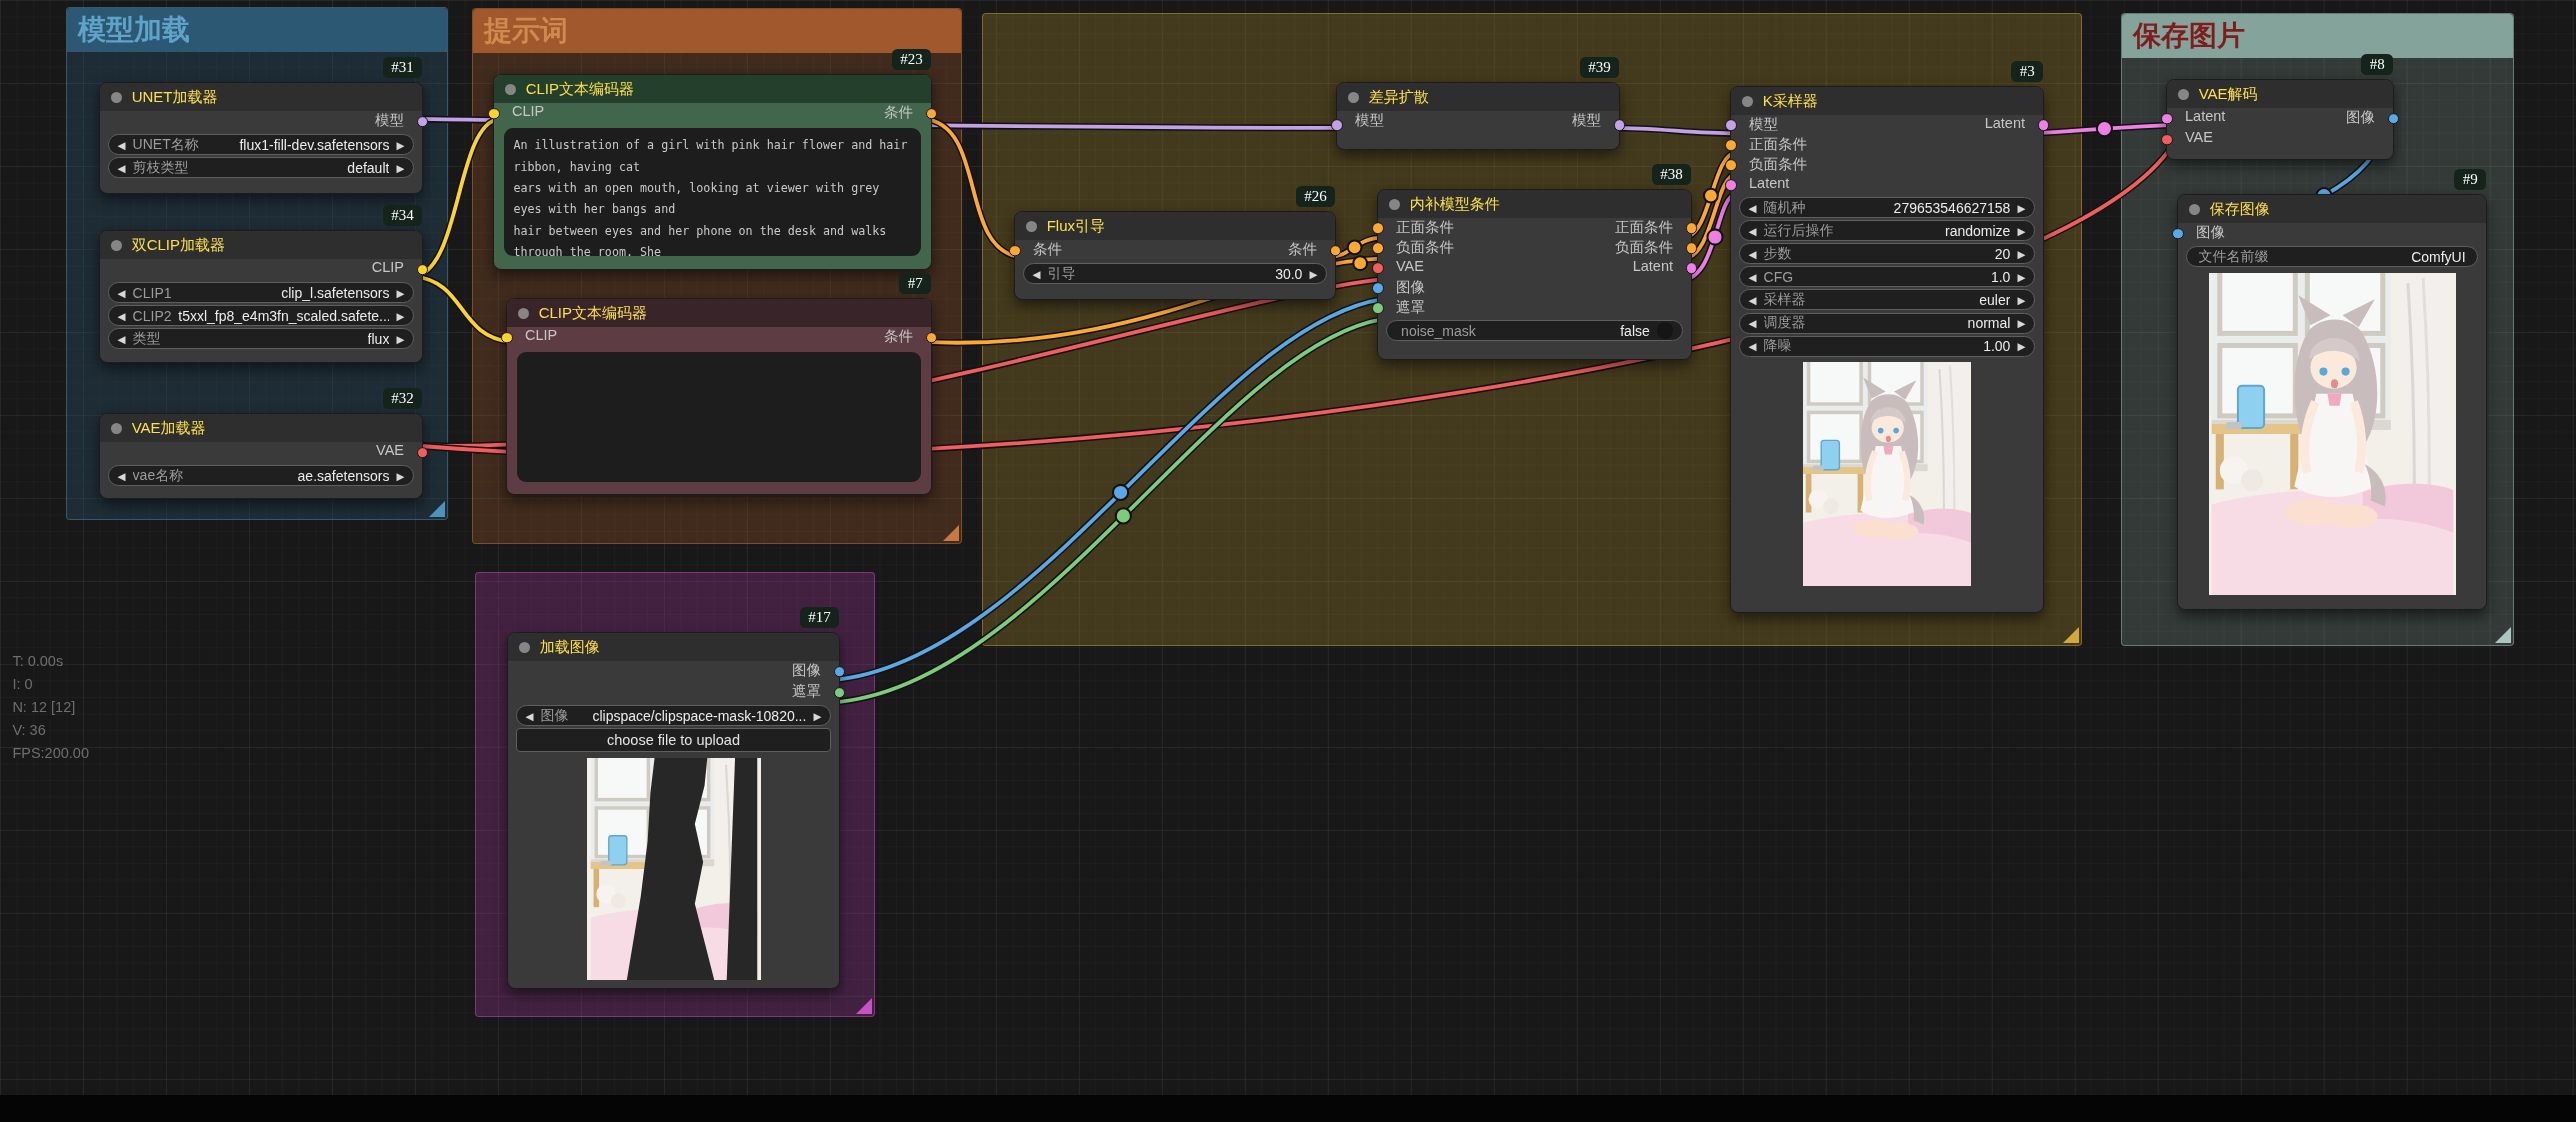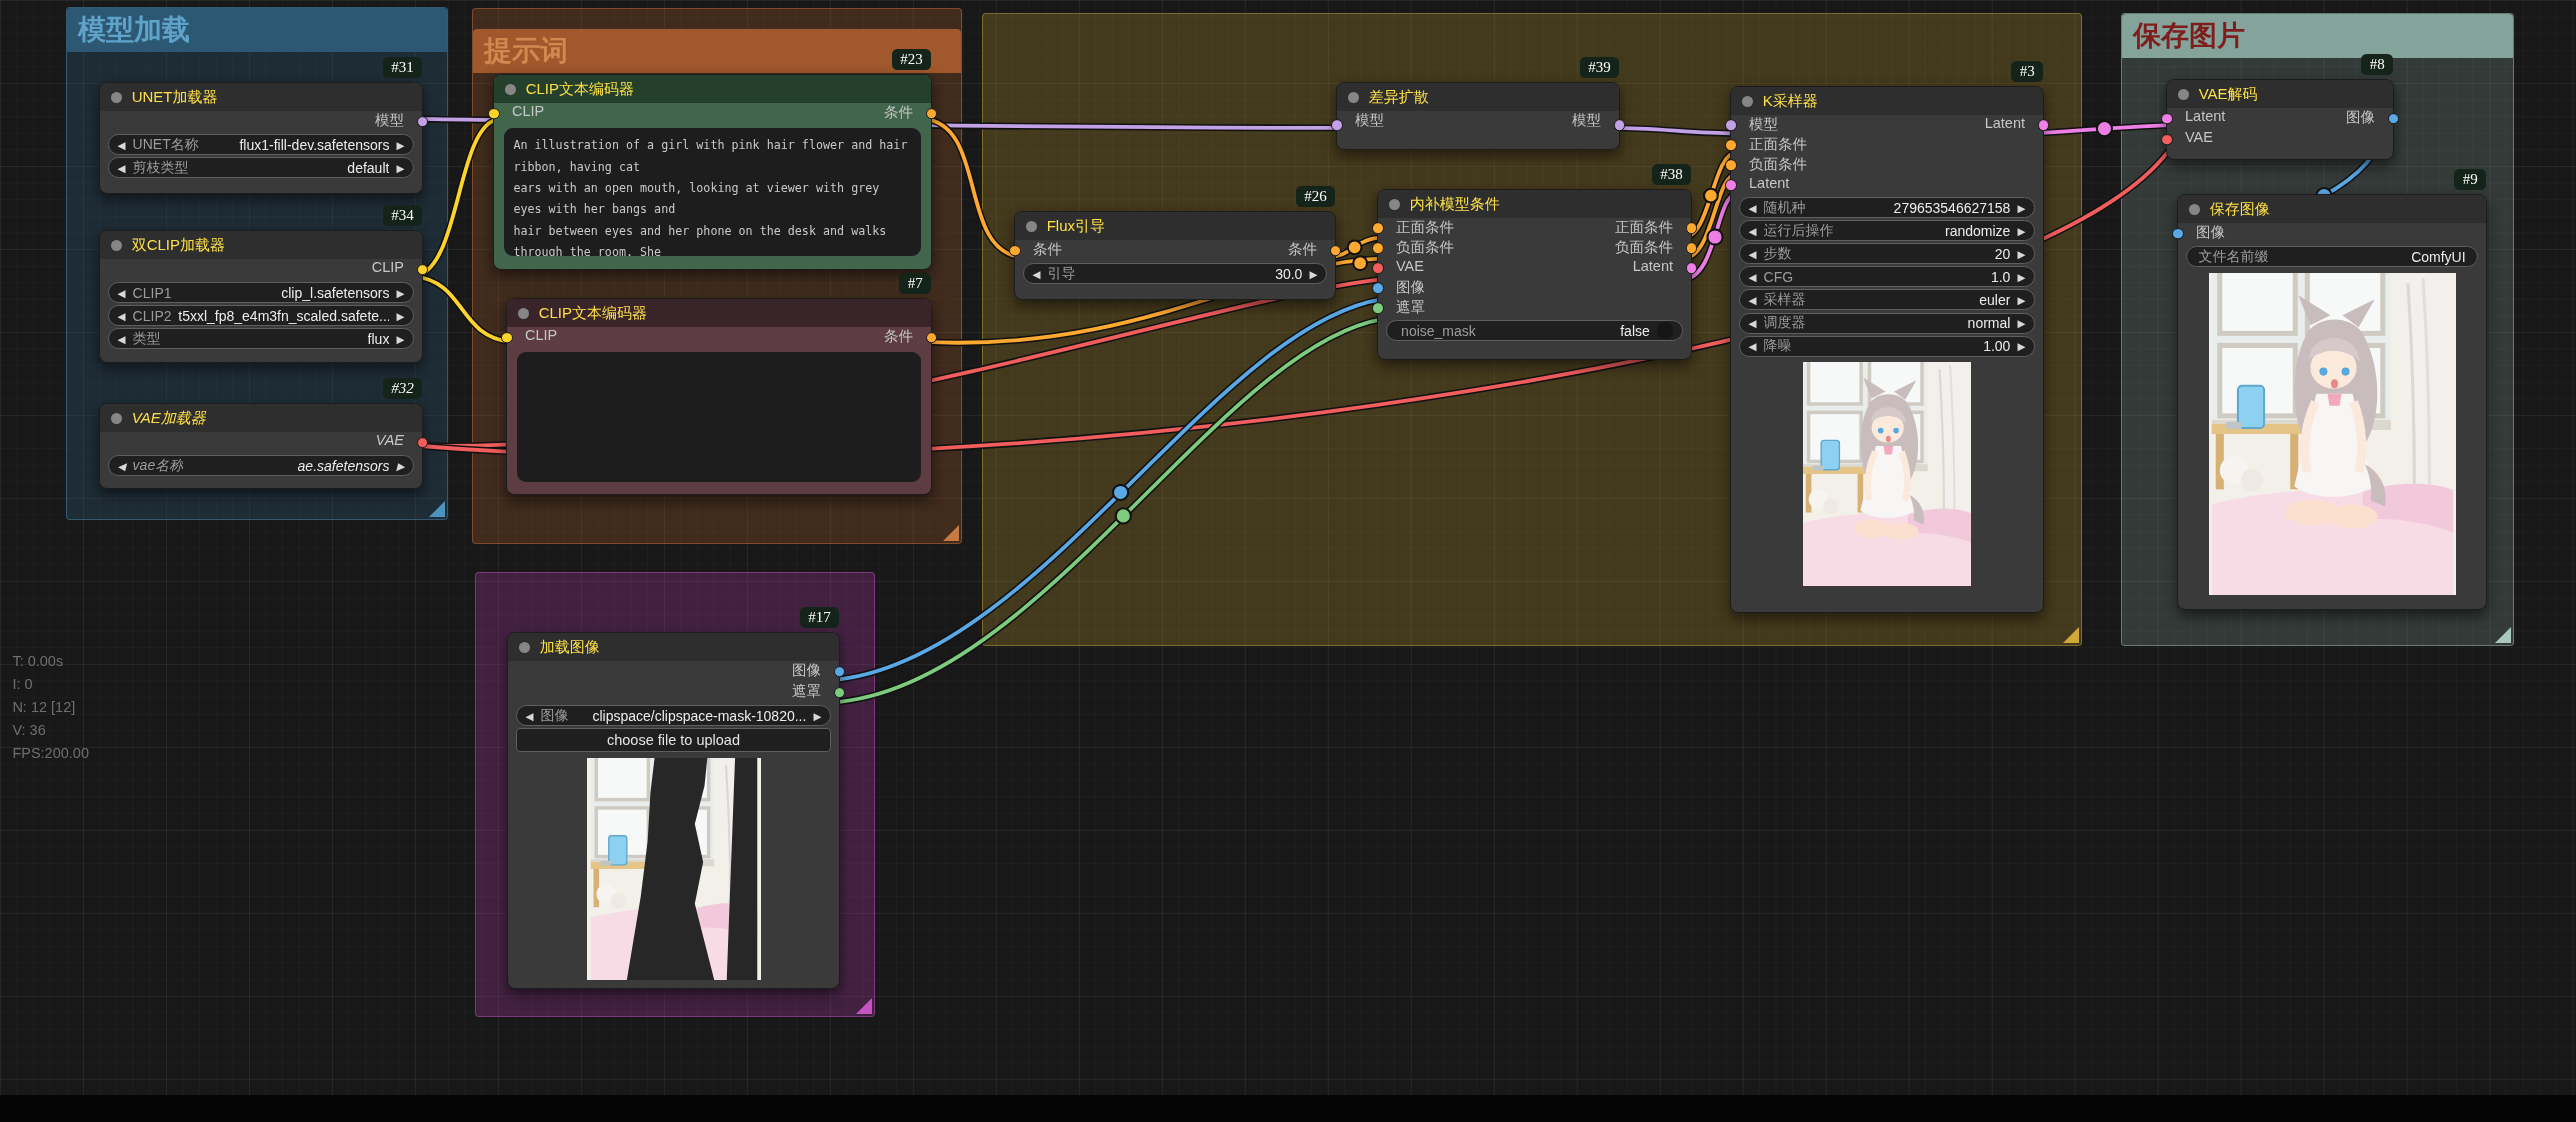--- a/index.html
+++ b/index.html
@@ -15,21 +15,21 @@
   
   .group{position:absolute;z-index:0;border-radius:4.1px;}
   .ghead{height:44px;display:flex;align-items:center;padding-left:11px;
     font-size:28px;font-weight:bold;border-radius:4.1px 4.1px 0 0;}
   .tri{position:absolute;right:2.1px;bottom:2.1px;width:0;height:0;
     border-left:16.6px solid transparent;}
   .g-blue{background:rgba(45,88,116,0.32);border:0.7px solid rgba(70,130,165,0.55);}
   .g-blue .ghead{background:#2d5874;color:#5fa3c9;}
   .g-blue .tri{border-bottom:16.6px solid #4e93bd;}
   .g-orange{background:rgba(160,88,44,0.30);border:0.7px solid rgba(190,110,60,0.5);}
-  .g-orange .ghead{background:#a0582c;color:#d08a50;margin-top:20px;}
+  .g-orange .ghead{background:#a0582c;color:#d08a50;}
   .g-orange .tri{border-bottom:16.6px solid #c47a42;}
   .g-yellow{background:rgba(168,136,40,0.30);border:0.7px solid rgba(190,160,60,0.5);}
   .g-yellow .ghead{background:#a88828;color:#d2b455;}
   .g-yellow .tri{border-bottom:16.6px solid #d2a838;}
   .g-magenta{background:rgba(165,56,160,0.30);border:0.7px solid rgba(190,80,185,0.5);}
   .g-magenta .ghead{background:#a538a0;color:#d45fd0;}
   .g-magenta .tri{border-bottom:16.6px solid #c653c2;}
   .g-teal{background:rgba(130,160,152,0.26);border:0.7px solid rgba(160,190,182,0.5);}
   .g-teal .ghead{background:#84a49b;color:#7f1d1d;}
   .g-teal .tri{border-bottom:16.6px solid #a9c7bf;}
@@ -233,21 +233,21 @@
       <span class="arrow">▶</span>
     </div>
     <div class="widget">
       <span class="arrow">◀</span>
       <span class="wl">类型</span>
       <span class="wv">flux</span>
       <span class="arrow">▶</span>
     </div>
   </div>
 
-  <div class="node" style="left:99px;top:403px;width:322px;height:84px;font-style:italic;">
+  <div class="node" style="left:99px;top:413px;width:322px;height:84px;">
     <div class="badge">#32</div>
     <div class="ntitle">
       <span class="cdot"></span>
       <span>VAE加载器</span>
     </div>
     <div class="row">
       <span class="lbl-out">VAE</span>
       <span class="pdot out p-vae"></span>
     </div>
     <div class="widget">

